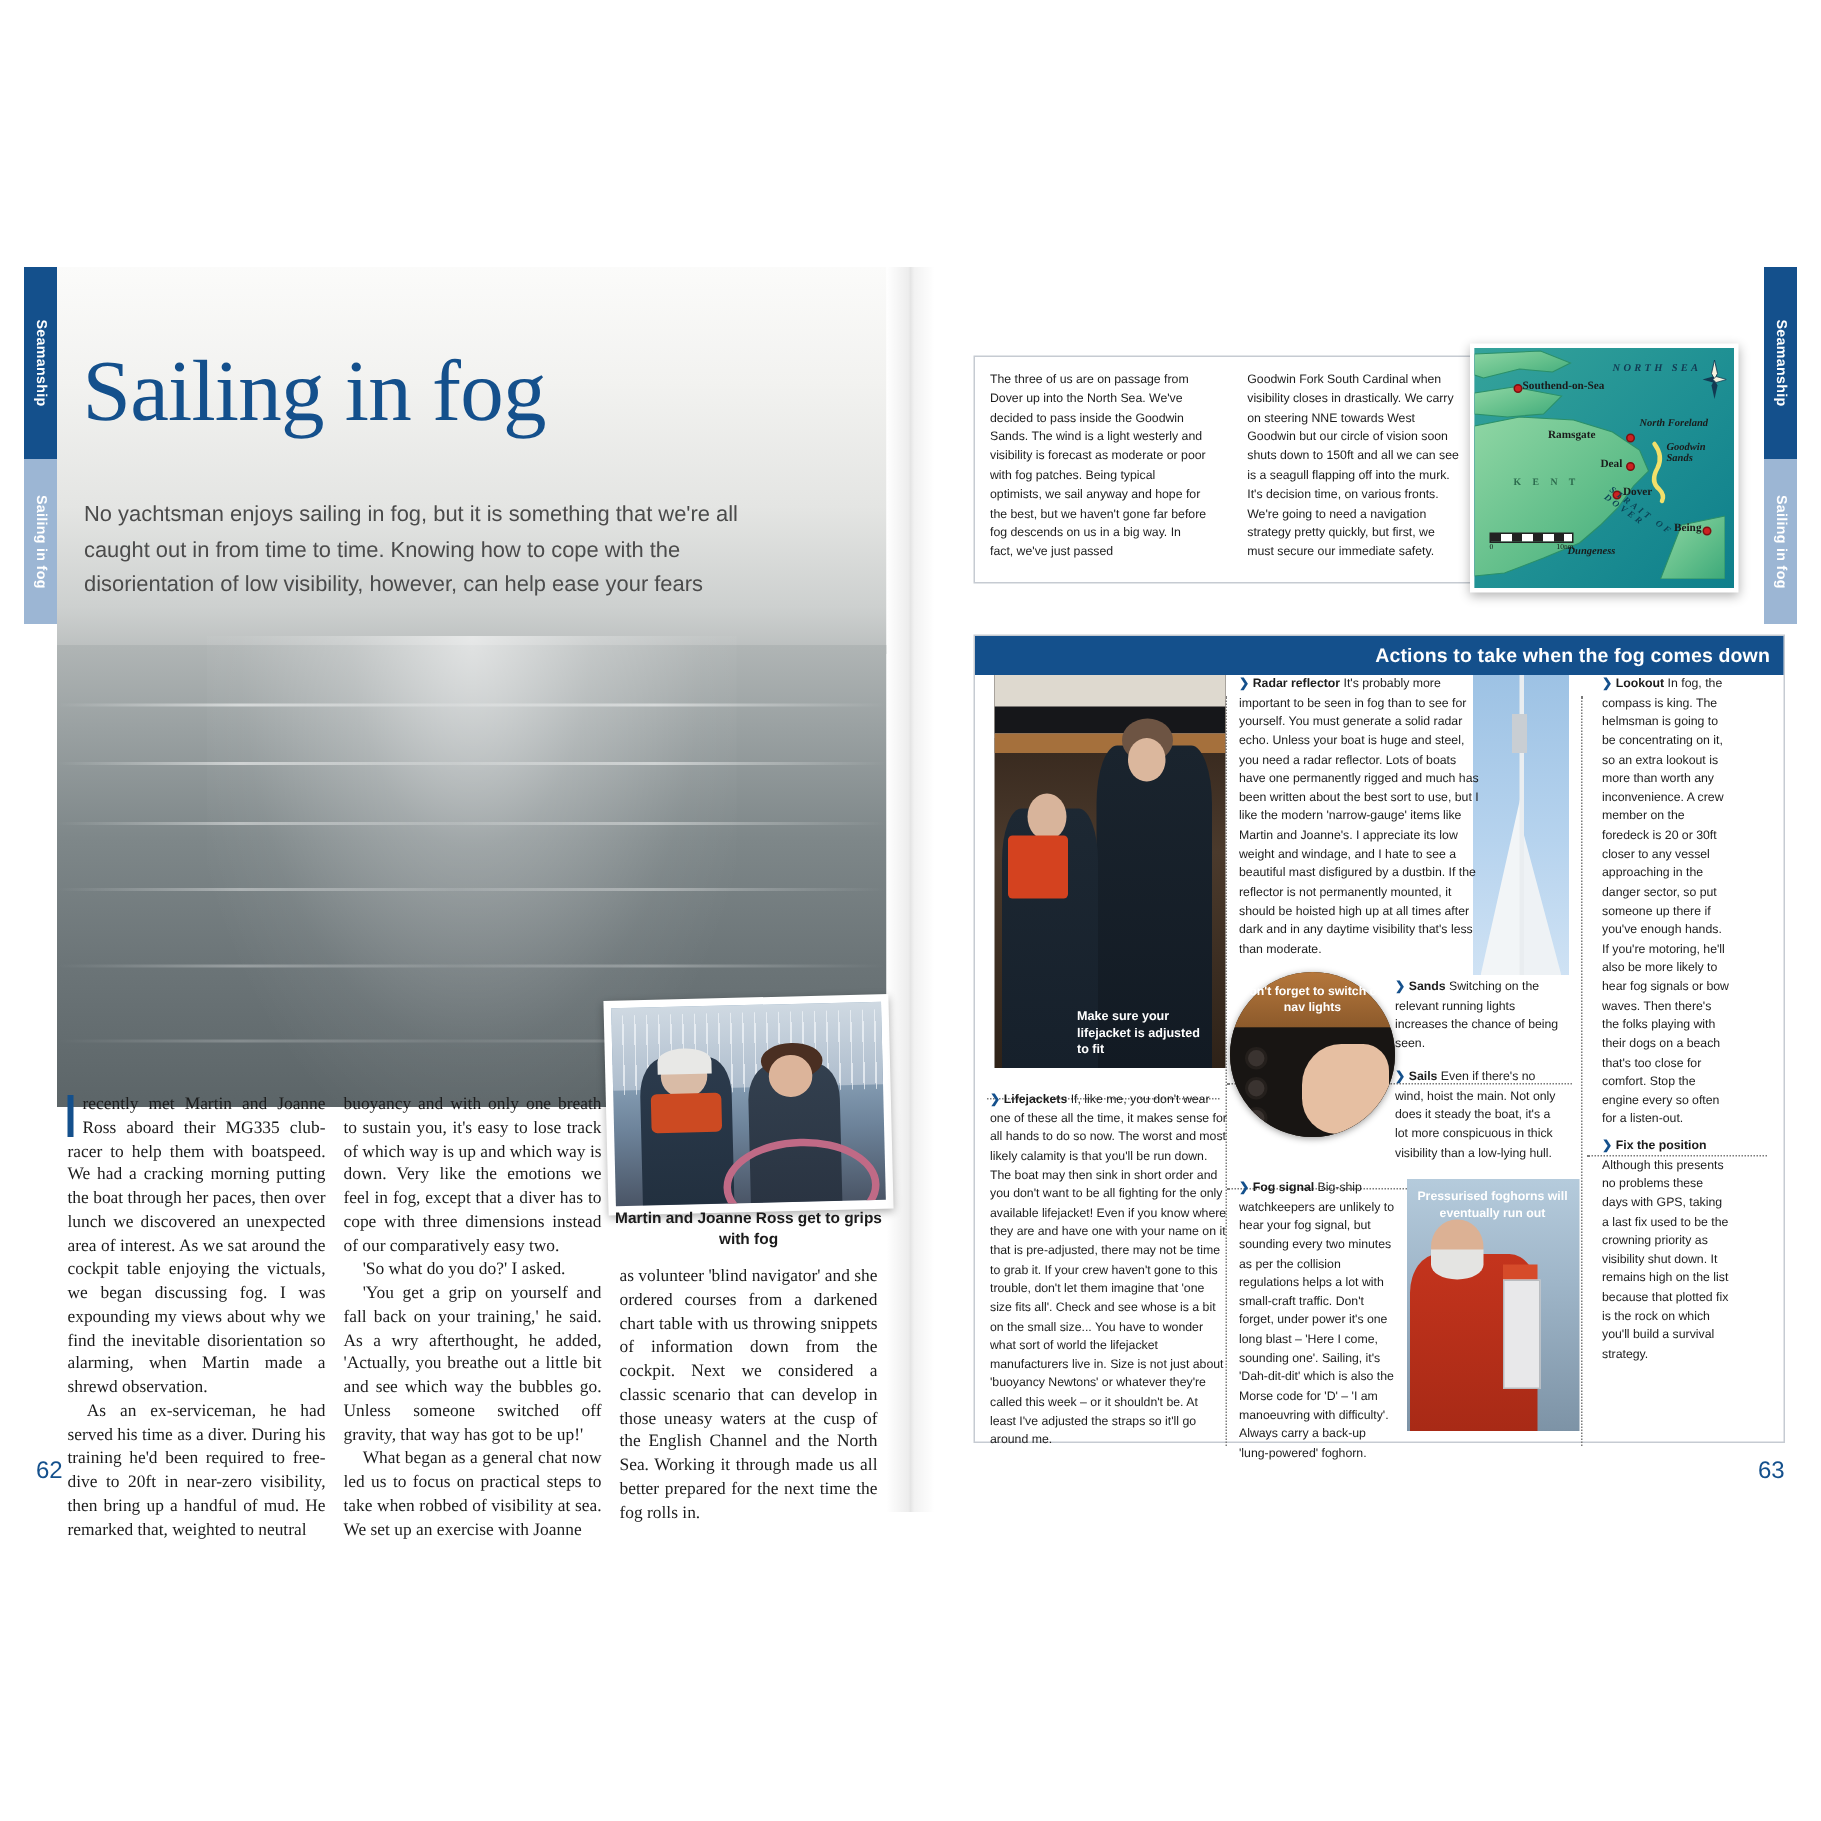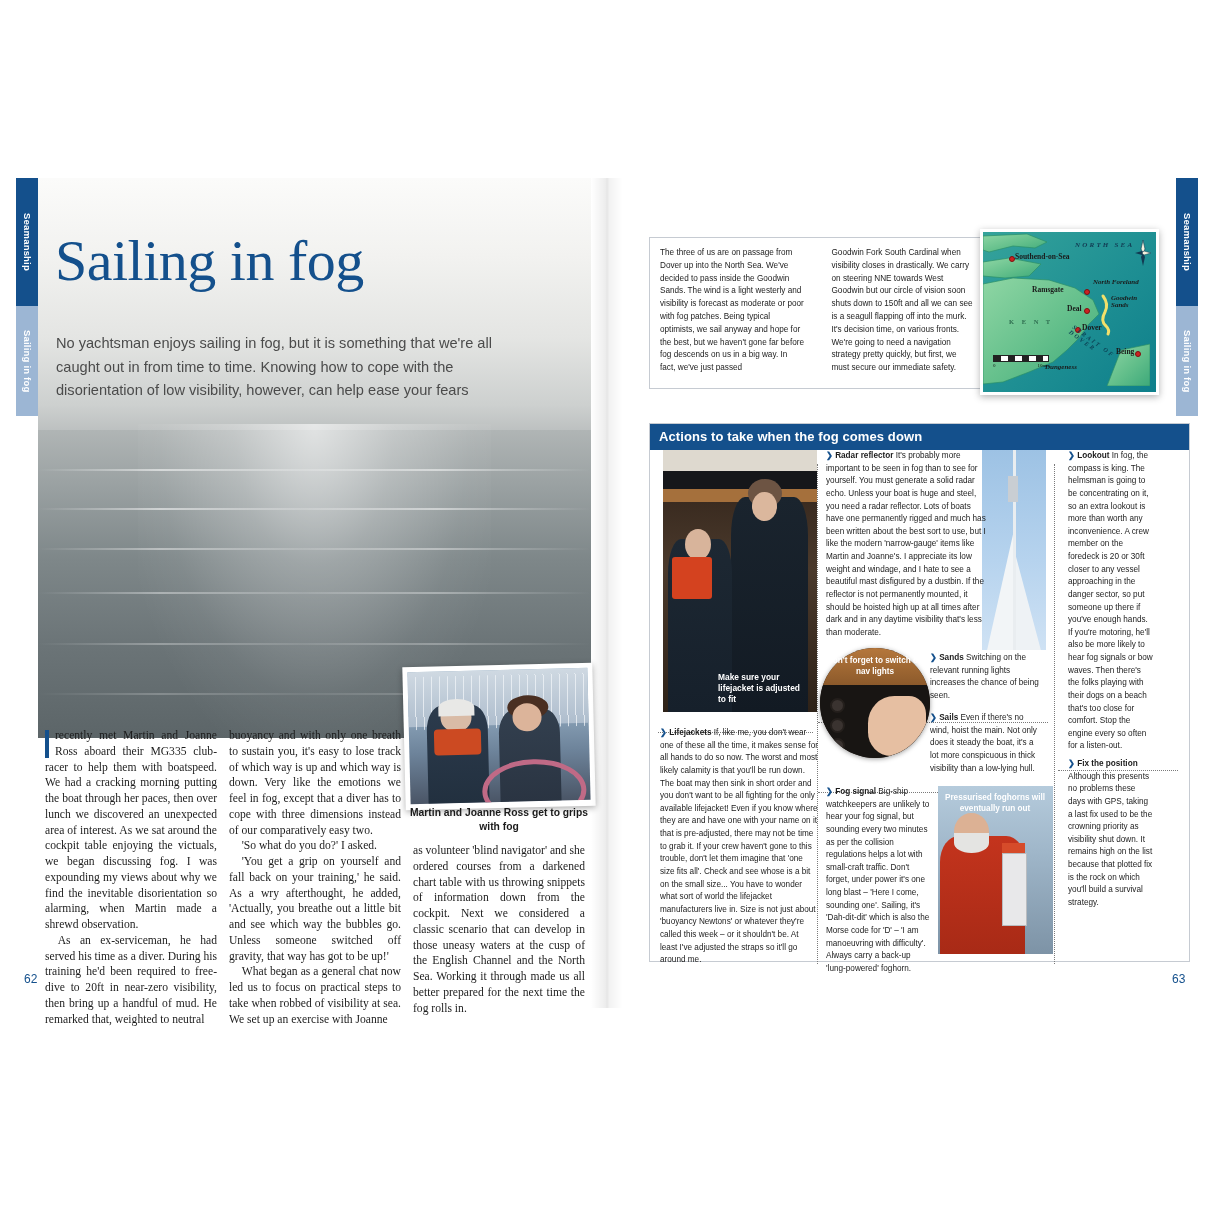--- a/index.html
+++ b/index.html
@@ -71,21 +71,21 @@
   
   .bodycol{position:absolute;font-family:"Liberation Serif",serif;font-size:11.6px;
     line-height:1.36;color:#1c1c1c;text-align:justify;}
   .c1{left:45px;top:728px;width:172px;}
   .c2{left:229px;top:728px;width:172px;}
   .c3{left:413px;top:843px;width:172px;}
   .bodycol p{margin:0;text-indent:1.1em;}
   .bodycol p.first{text-indent:0;}
   .dropbar{float:left;width:4px;height:28px;background:#14508c;margin:2px 6px 0 0;}
 
-  .folio{position:absolute;font-size:12px;color:#14508c;font-weight:normal;}
+  .folio{position:absolute;font-size:16px;color:#14508c;font-weight:normal;}
   .folio-l{left:24px;top:972px;}
   .folio-r{left:1172px;top:972px;}
 
   
   .panel{position:absolute;border:1px solid #c6cbd2;background:#fff;}
   .panel-head{background:#14508c;color:#fff;font-size:13px;font-weight:bold;
     padding:5px 9px 6px 9px;letter-spacing:.1px;}
   .scenario{left:649px;top:237px;width:336px;height:150px;}
   .scen-body{display:flex;gap:27px;padding:9px 10px 8px 10px;}
   .scen-col{width:50%;font-size:8.2px;line-height:1.56;color:#1c1c1c;}
@@ -99,21 +99,21 @@
   .map-sea-label{color:#123a52;letter-spacing:2.2px;font-style:italic;font-weight:bold;}
   .map-dot{position:absolute;width:4px;height:4px;background:#cc2222;border:1px solid #7d1010;border-radius:50%;}
   .compass{position:absolute;right:5px;top:8px;width:16px;height:26px;}
   .scalebar{position:absolute;left:10px;bottom:24px;width:56px;}
   .scalebar .bar{height:5px;border:1px solid #222;background:
     repeating-linear-gradient(to right,#222 0 7px,#fff 7px 14px);}
   .scalebar .nums{display:flex;justify-content:space-between;font-size:5px;
     font-family:"Liberation Serif",serif;color:#111;margin-top:1px;}
 
   
-  .actions{left:649px;top:423px;width:539px;height:537px;}
+  .actions{left:649px;top:423px;width:539px;height:537px;text-align:right;}
   .act-grid{position:relative;padding:7px 8px 8px 8px;height:calc(100% - 26px);}
 
   .colbox{position:absolute;font-size:8.2px;line-height:1.54;color:#1c1c1c;}
   .colbox b{font-weight:bold;}
   .chev{color:#14508c;font-weight:bold;}
   .dotted-v{position:absolute;border-left:1px dotted #7a7a7a;}
   .dotted-h{position:absolute;border-top:1px dotted #7a7a7a;}
 
   
   .img-cockpit{position:absolute;left:663px;top:450px;width:154px;height:262px;overflow:hidden;

